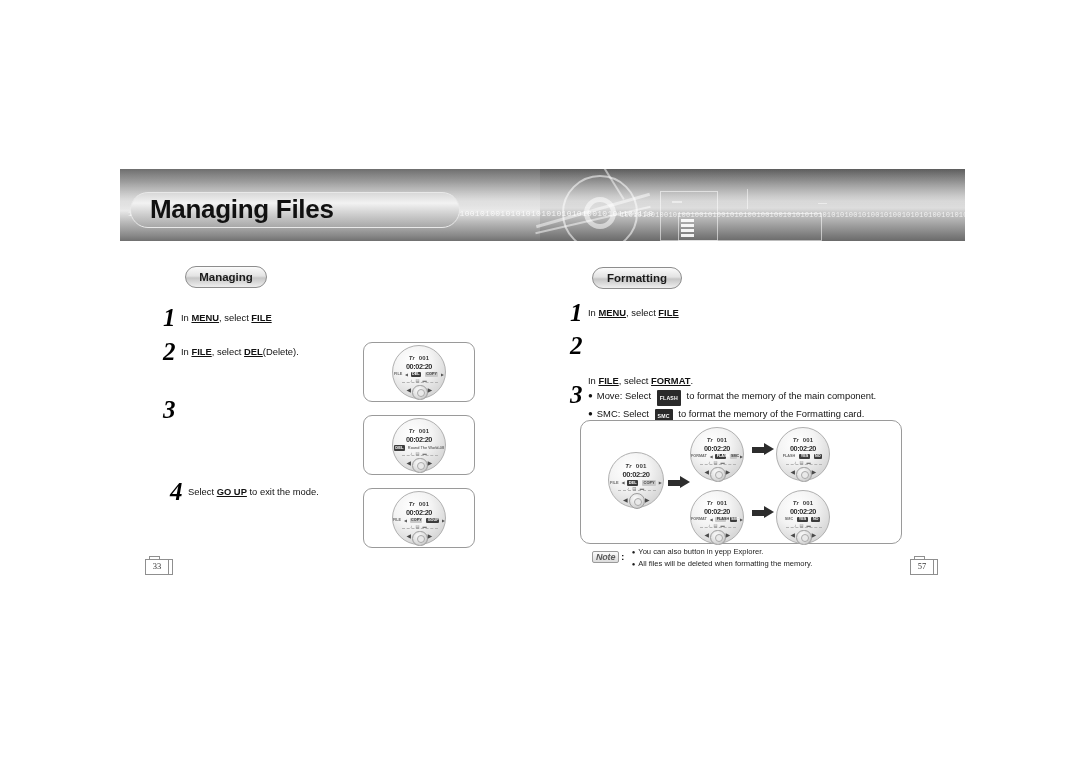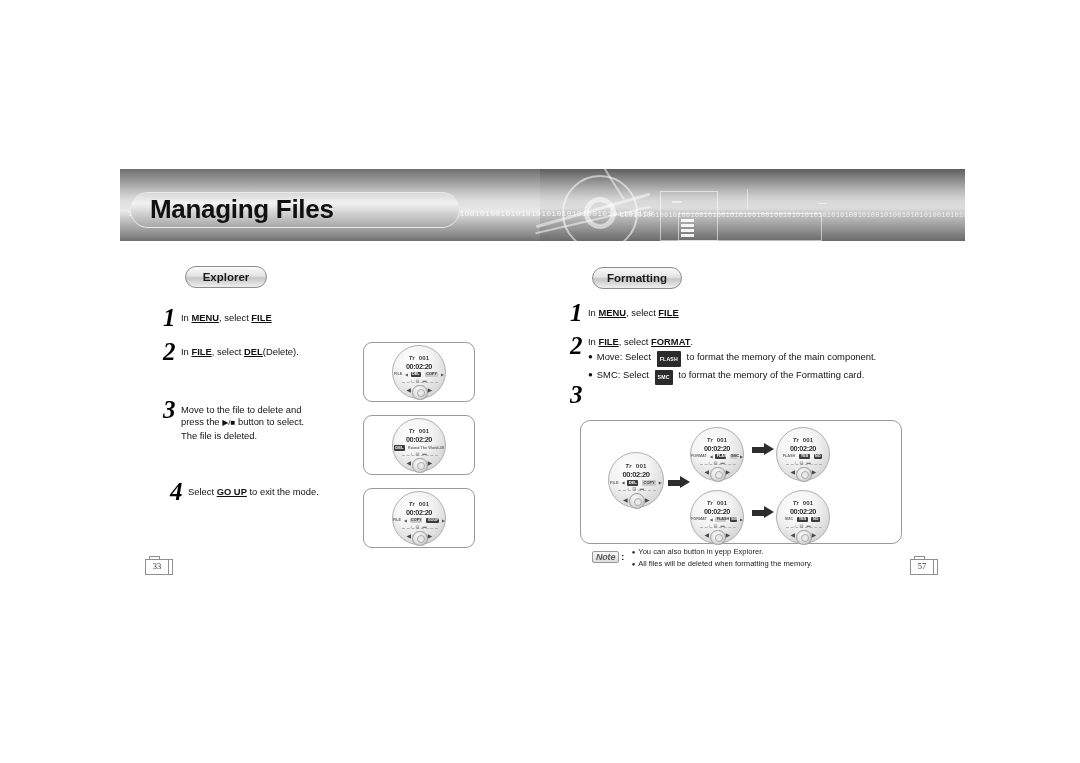--- a/index.html
+++ b/index.html
@@ -208,60 +208,55 @@
     <div class="bn-bar" style="left:141px; top:65px; width:13px;"></div>
     <div class="bn-line" style="left:132px; top:32px; width:10px; height:2px;"></div>
   </div>
   <div class="banner-bits">1001010010111010101001010101001110110011001101010011011101010010010010100101010101010101010010101100110</div>
   <div class="banner-bits2">100101001001010010010100101010010010010101010101010100101001010010101010010101001010101010</div>
   <div class="banner-sheen"></div>
 </div>
 <div class="title-pill"></div>
 <div class="title-text">Managing Files</div>
 
-<div class="pill" id="pill-deleting">Explorer</div>
+<div class="pill" id="pill-deleting">Managing</div>
 
 <div class="step l-step1">
   <div class="stepnum">1</div>
   <div class="steptext"><span>In </span><b>MENU</b><span>, select </span><b>FILE</b></div>
 </div>
 
 <div class="step l-step2">
   <div class="stepnum">2</div>
   <div class="steptext"><span>In </span><b>FILE</b><span>, select </span><b>DEL</b><span>(Delete).</span></div>
 </div>
 
 <div class="step l-step3">
   <div class="stepnum">3</div>
-  <div class="steptext">
-    <div style="text-align:justify;">Move to the file to delete and</div>
-    <div><span>press the </span><span style="font-size:8px;">▶/■</span><span> button to select.</span></div>
-    <div>The file is deleted.</div>
-  </div>
 </div>
 
 <div class="step l-step4">
   <div class="stepnum">4</div>
   <div class="steptext"><span>Select </span><b>GO UP</b><span> to exit the mode.</span></div>
 </div>
 
 <div class="devframe" id="dev1"></div>
 <div class="devframe" id="dev2"></div>
 <div class="devframe" id="dev3"></div>
 
 <div class="pill" id="pill-formatting">Formatting</div>
 
 <div class="step r-step1">
   <div class="stepnum">1</div>
   <div class="steptext"><span>In </span><b>MENU</b><span>, select </span><b>FILE</b></div>
 </div>
 
 <div class="step r-step2">
   <div class="stepnum">2</div>
-  <div class="steptext" style="padding-top:2px;">
+  <div class="steptext" style="padding-top:2px;margin-top:39px;">
     <div><span>In </span><b>FILE</b><span>, select </span><b>FORMAT</b><span>.</span></div>
     <div class="bullet-line">
       <span class="bdot">●</span>
       <span><span>Move: Select </span><span class="badge">FLASH</span><span> to format the memory of the main component.</span></span>
     </div>
     <div class="bullet-line">
       <span class="bdot">●</span>
       <span><span>SMC: Select </span><span class="badge">SMC</span><span> to format the memory of the Formatting card.</span></span>
     </div>
   </div>

